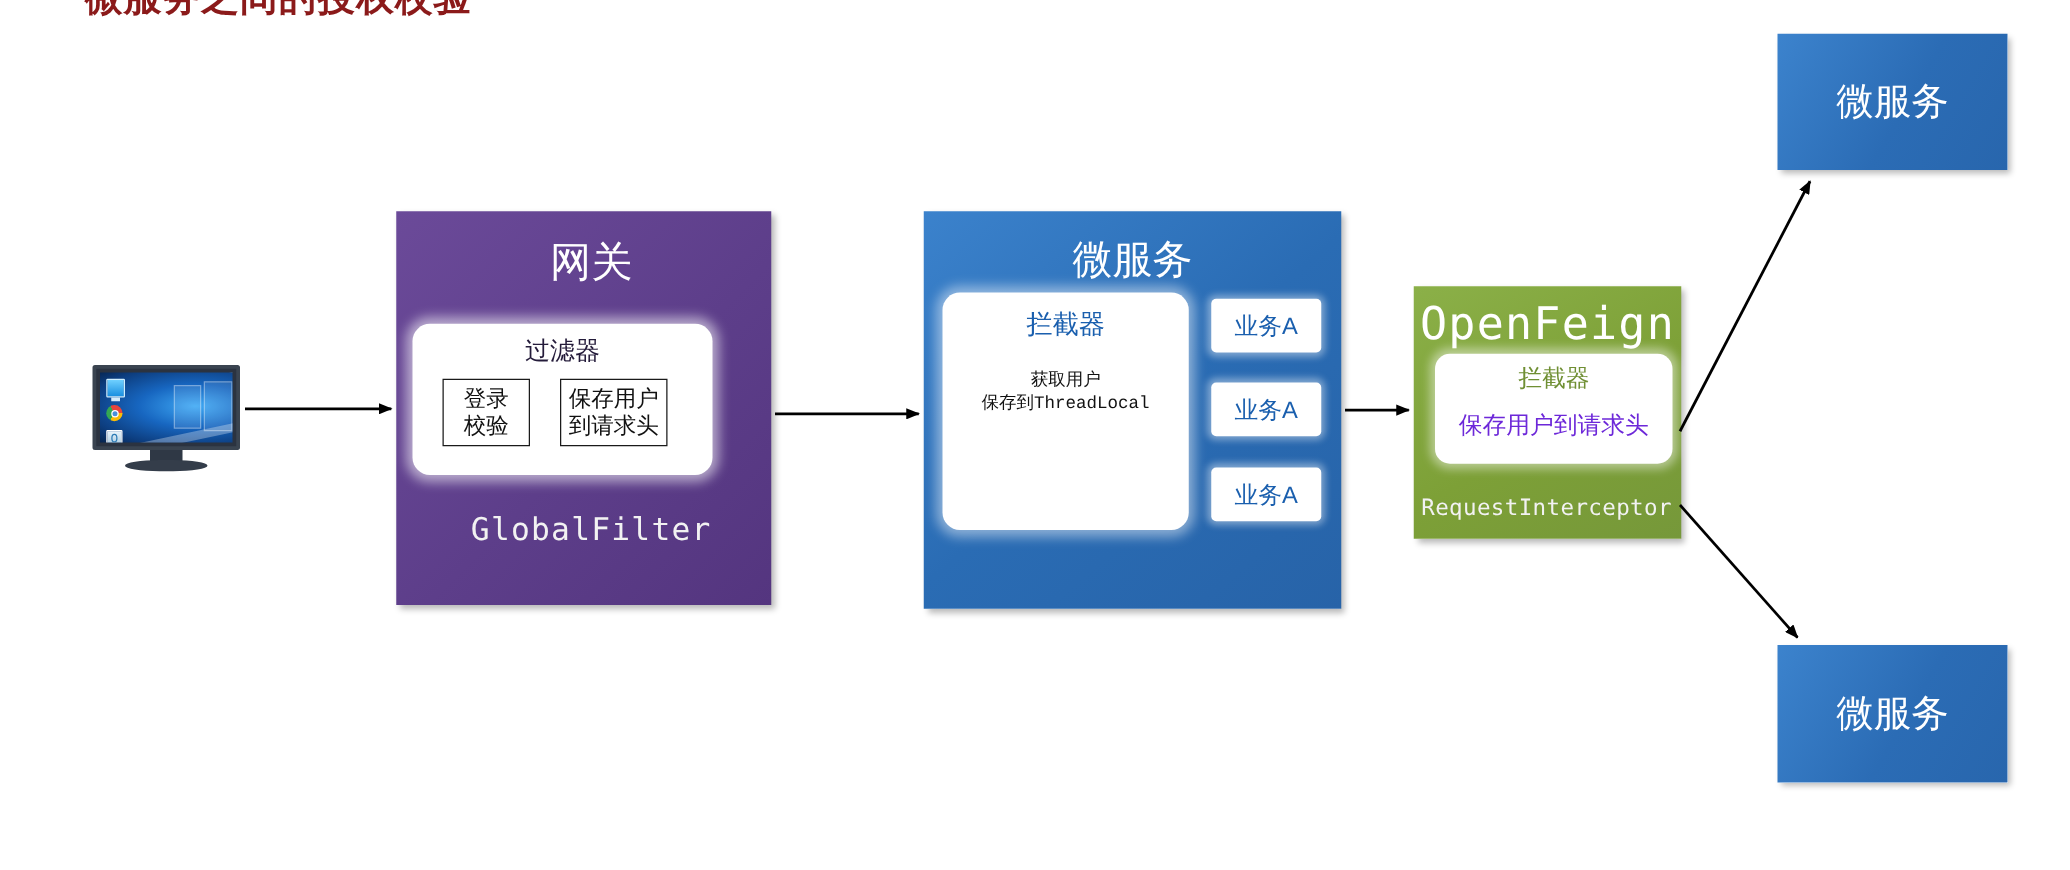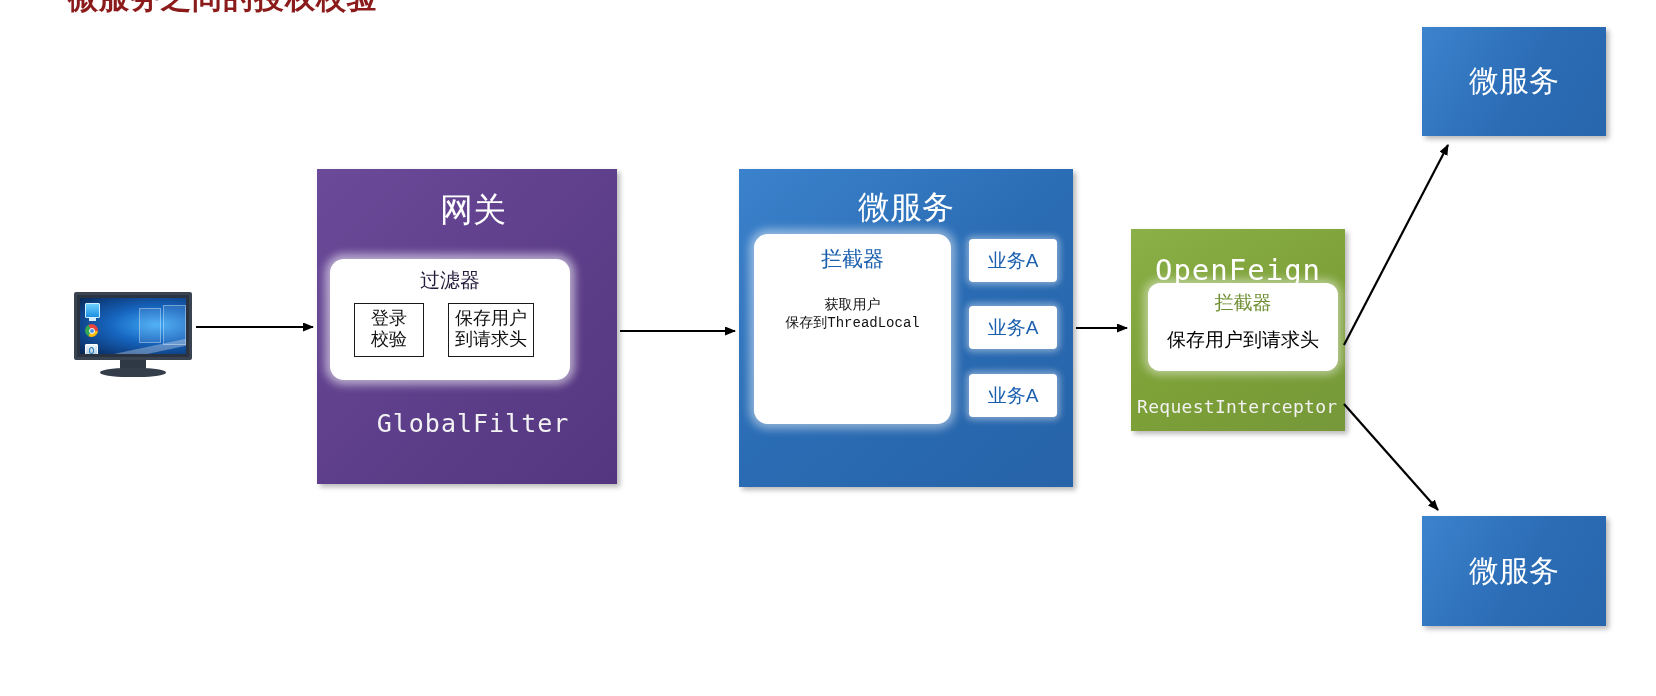--- a/index.html
+++ b/index.html
@@ -184,21 +184,21 @@
     border: 1px solid #1a1a1a;
     box-sizing: border-box;
     background: #ffffff;
     display: flex;
     align-items: center;
     justify-content: center;
     text-align: center;
     font-size: 18px;
     line-height: 1.18;
     color: #111111;
-    font-family: Liberation Mono, monospace;
+    font-family: Liberation Serif, serif;
     white-space: pre-line;
   }
   #gw-mini-1 { left: 24px; top: 44px; width: 70px; height: 54px; }
   #gw-mini-2 { left: 118px; top: 44px; width: 86px; height: 54px; }
 
   
   #service-box {
     left: 739px; top: 169px;
     width: 334px; height: 318px;
     background: linear-gradient(140deg, #3b82cc 0%, #2a6cb4 50%, #2763a8 100%);
@@ -252,21 +252,21 @@
   #biz-0 { top: 70px; }
   #biz-1 { top: 137px; }
   #biz-2 { top: 205px; }
 
   
   #feign-box {
     left: 1131px; top: 229px;
     width: 214px; height: 202px;
     background: linear-gradient(150deg, #8bb048 0%, #7da037 55%, #76983a 100%);
   }
-  #feign-title { top: 24px; font-size: 29px; letter-spacing: 1px; font-family: "DejaVu Sans Mono", monospace; }
+  #feign-title { top: 10px; font-size: 36px; letter-spacing: 1px; font-family: "DejaVu Sans Mono", monospace; }
   #feign-footer {
     bottom: 14px; left: 6px; right: auto; text-align: left;
     font-size: 18px; letter-spacing: 0.3px;
   }
   #feign-inner {
     position: absolute;
     left: 17px; top: 54px;
     width: 190px; height: 88px;
     background: #ffffff;
     border-radius: 12px;
@@ -278,21 +278,21 @@
     text-align: center;
     font-size: 19px;
     color: #6f8f33;
     font-family: "DejaVu Sans", sans-serif;
   }
   #feign-inner-body {
     position: absolute;
     left: 0; right: 0; top: 44px;
     text-align: center;
     font-size: 19px;
-    color: #000000;
+    color: #6d28d9;
     font-family: "DejaVu Sans", sans-serif;
     white-space: nowrap;
   }
 
   
   .plain-service {
     position: absolute;
     box-sizing: border-box;
     background: linear-gradient(120deg, #3c83cd 0%, #2b6cb5 55%, #2866ad 100%);
     box-shadow: 3px 3px 5px rgba(0,0,0,0.28);

